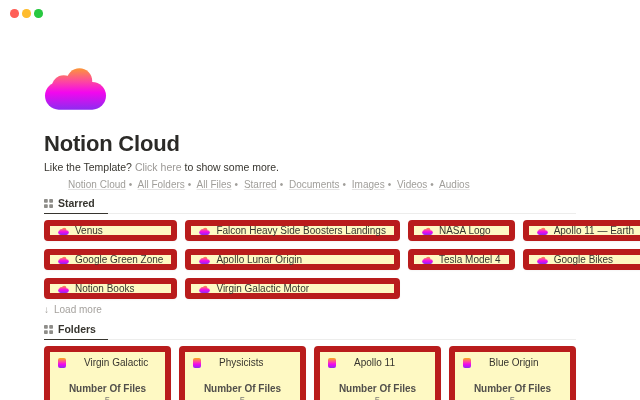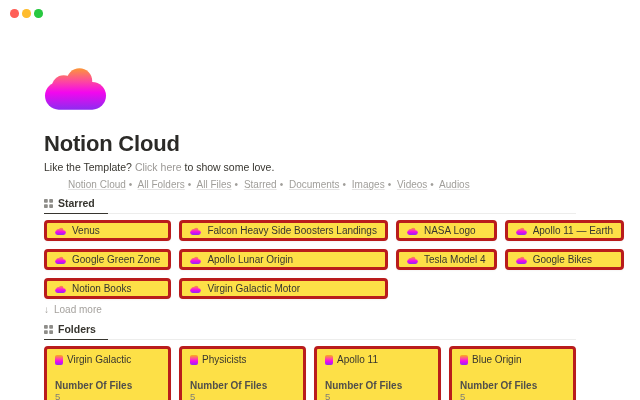--- a/index.html
+++ b/index.html
@@ -61,37 +61,38 @@
   }
   .tab svg { flex: 0 0 auto; }
 
   .grid {
     margin-top: 6px;
     display: grid;
     grid-template-columns: repeat(4, 1fr);
     gap: 8px;
   }
   .card {
-    background: #fde047;
-    border: 3px solid #b91c1c;
+    background: #fef9c3;
+    border: 6px solid #b91c1c;
     border-radius: 4px;
     box-shadow: 0 1px 2px rgba(15,15,15,0.04);
     cursor: pointer;
+    text-align: center;
   }
   .card.file {
     display: flex; align-items: center; gap: 6px;
     padding: 4px 8px;
     height: 21px;
   }
   .card-title {
     font-size: 10px; line-height: 11px; font-weight: 500; color: #37352F;
     white-space: nowrap; overflow: hidden;
   }
   .card.folder { padding: 4px 8px 4px 8px; }
-  .folder-head { display: flex; align-items: center; gap: 4px; height: 13px; }
+  .folder-head { display: flex; align-items: center; gap: 18px; height: 13px; }
   .folder-ic {
     width: 8px; height: 10px; border-radius: 2px; flex: 0 0 auto;
     background: linear-gradient(180deg, #FBAD18 0%, #FD47A0 38%, #F307EE 62%, #8E2BF0 100%);
   }
   .prop-label { margin-top: 15px; font-size: 10px; line-height: 9px; font-weight: 700; color: #514F4B; }
   .prop-value { margin-top: 2px; font-size: 9.5px; line-height: 10px; color: #7E7C78; }
 
   .load-more {
     margin-top: 5px;
     font-size: 10px; line-height: 12px;
@@ -129,21 +130,21 @@
 
 <div class="content">
 
   <svg class="cloud-big" width="63" height="46" viewBox="0 0 64 46">
       <use href="#cloudShape"></use>
     </svg>
 
   <h1 class="page-title">Notion Cloud</h1>
 
   <div class="subtitle">
-    <span>Like the Template? </span><span class="link">Click here</span><span> to show some love.</span>
+    <span>Like the Template? </span><span class="link">Click here</span><span> to show some more.</span>
   </div>
 
   <div class="nav">
   <span class="nav-item">Notion Cloud</span><span class="nav-sep">•</span>
 
   <span class="nav-item">All Folders</span><span class="nav-sep">•</span>
 
   <span class="nav-item">All Files</span><span class="nav-sep">•</span>
 
   <span class="nav-item">Starred</span><span class="nav-sep">•</span>

